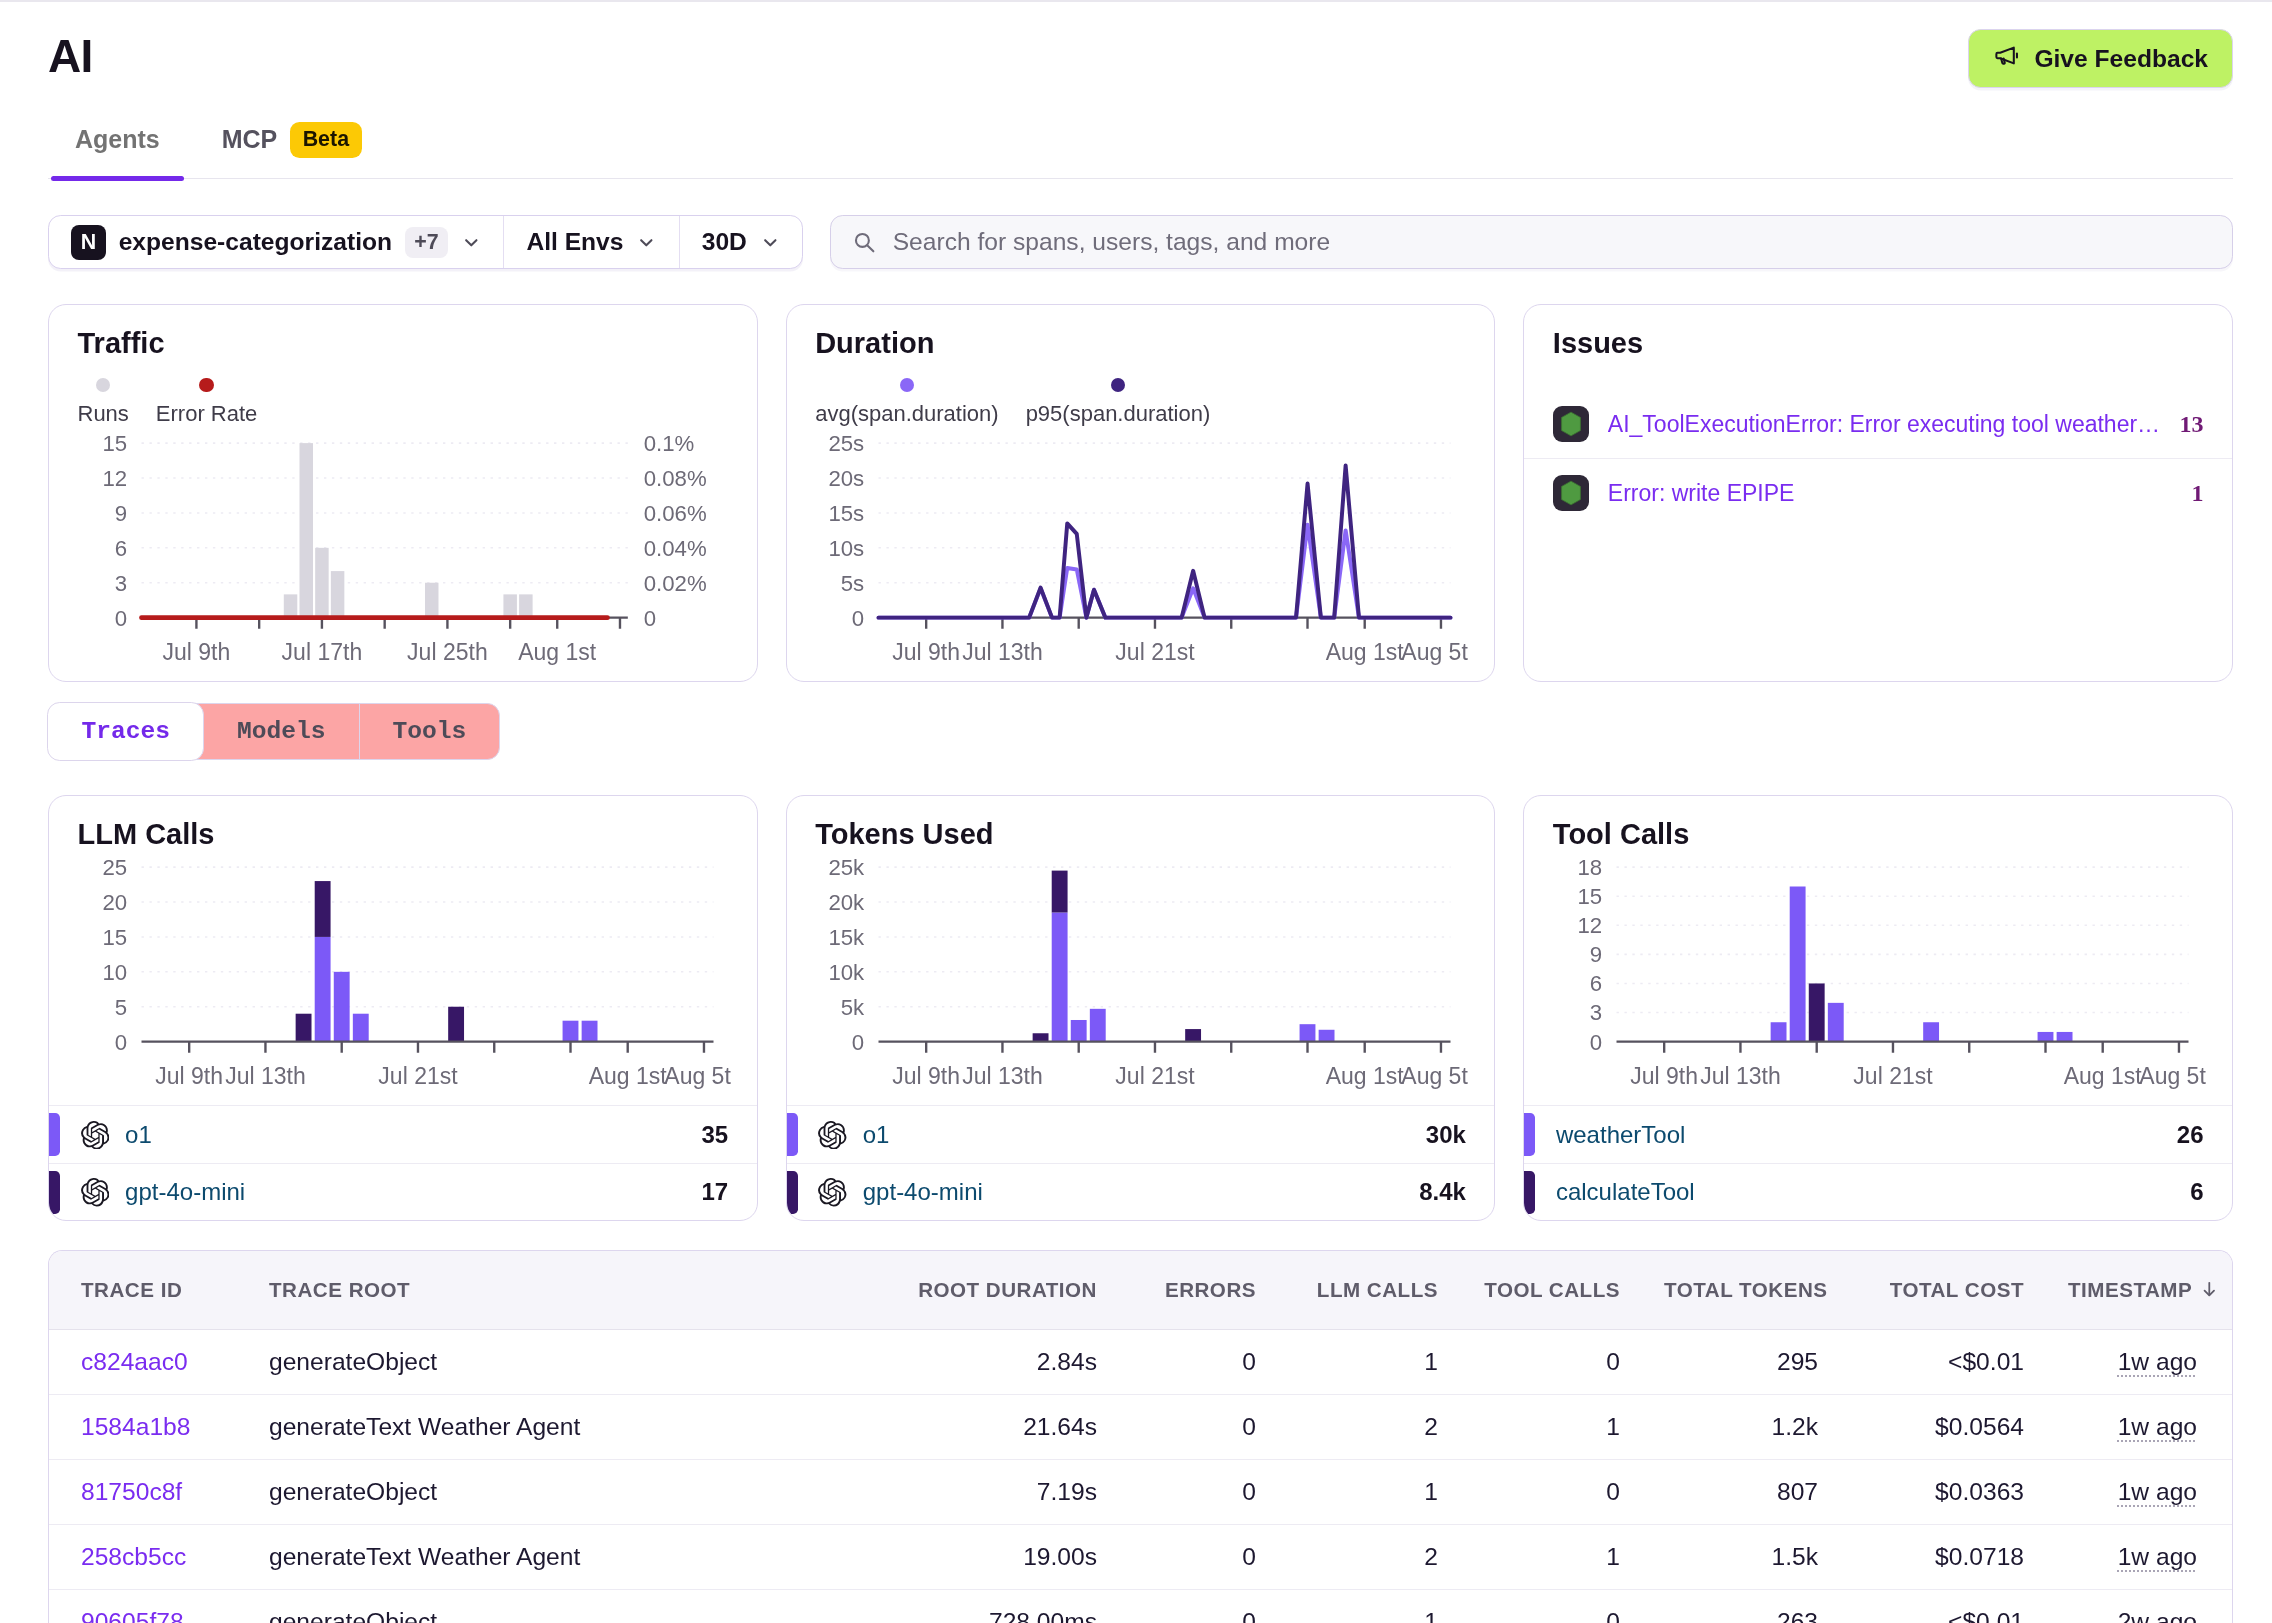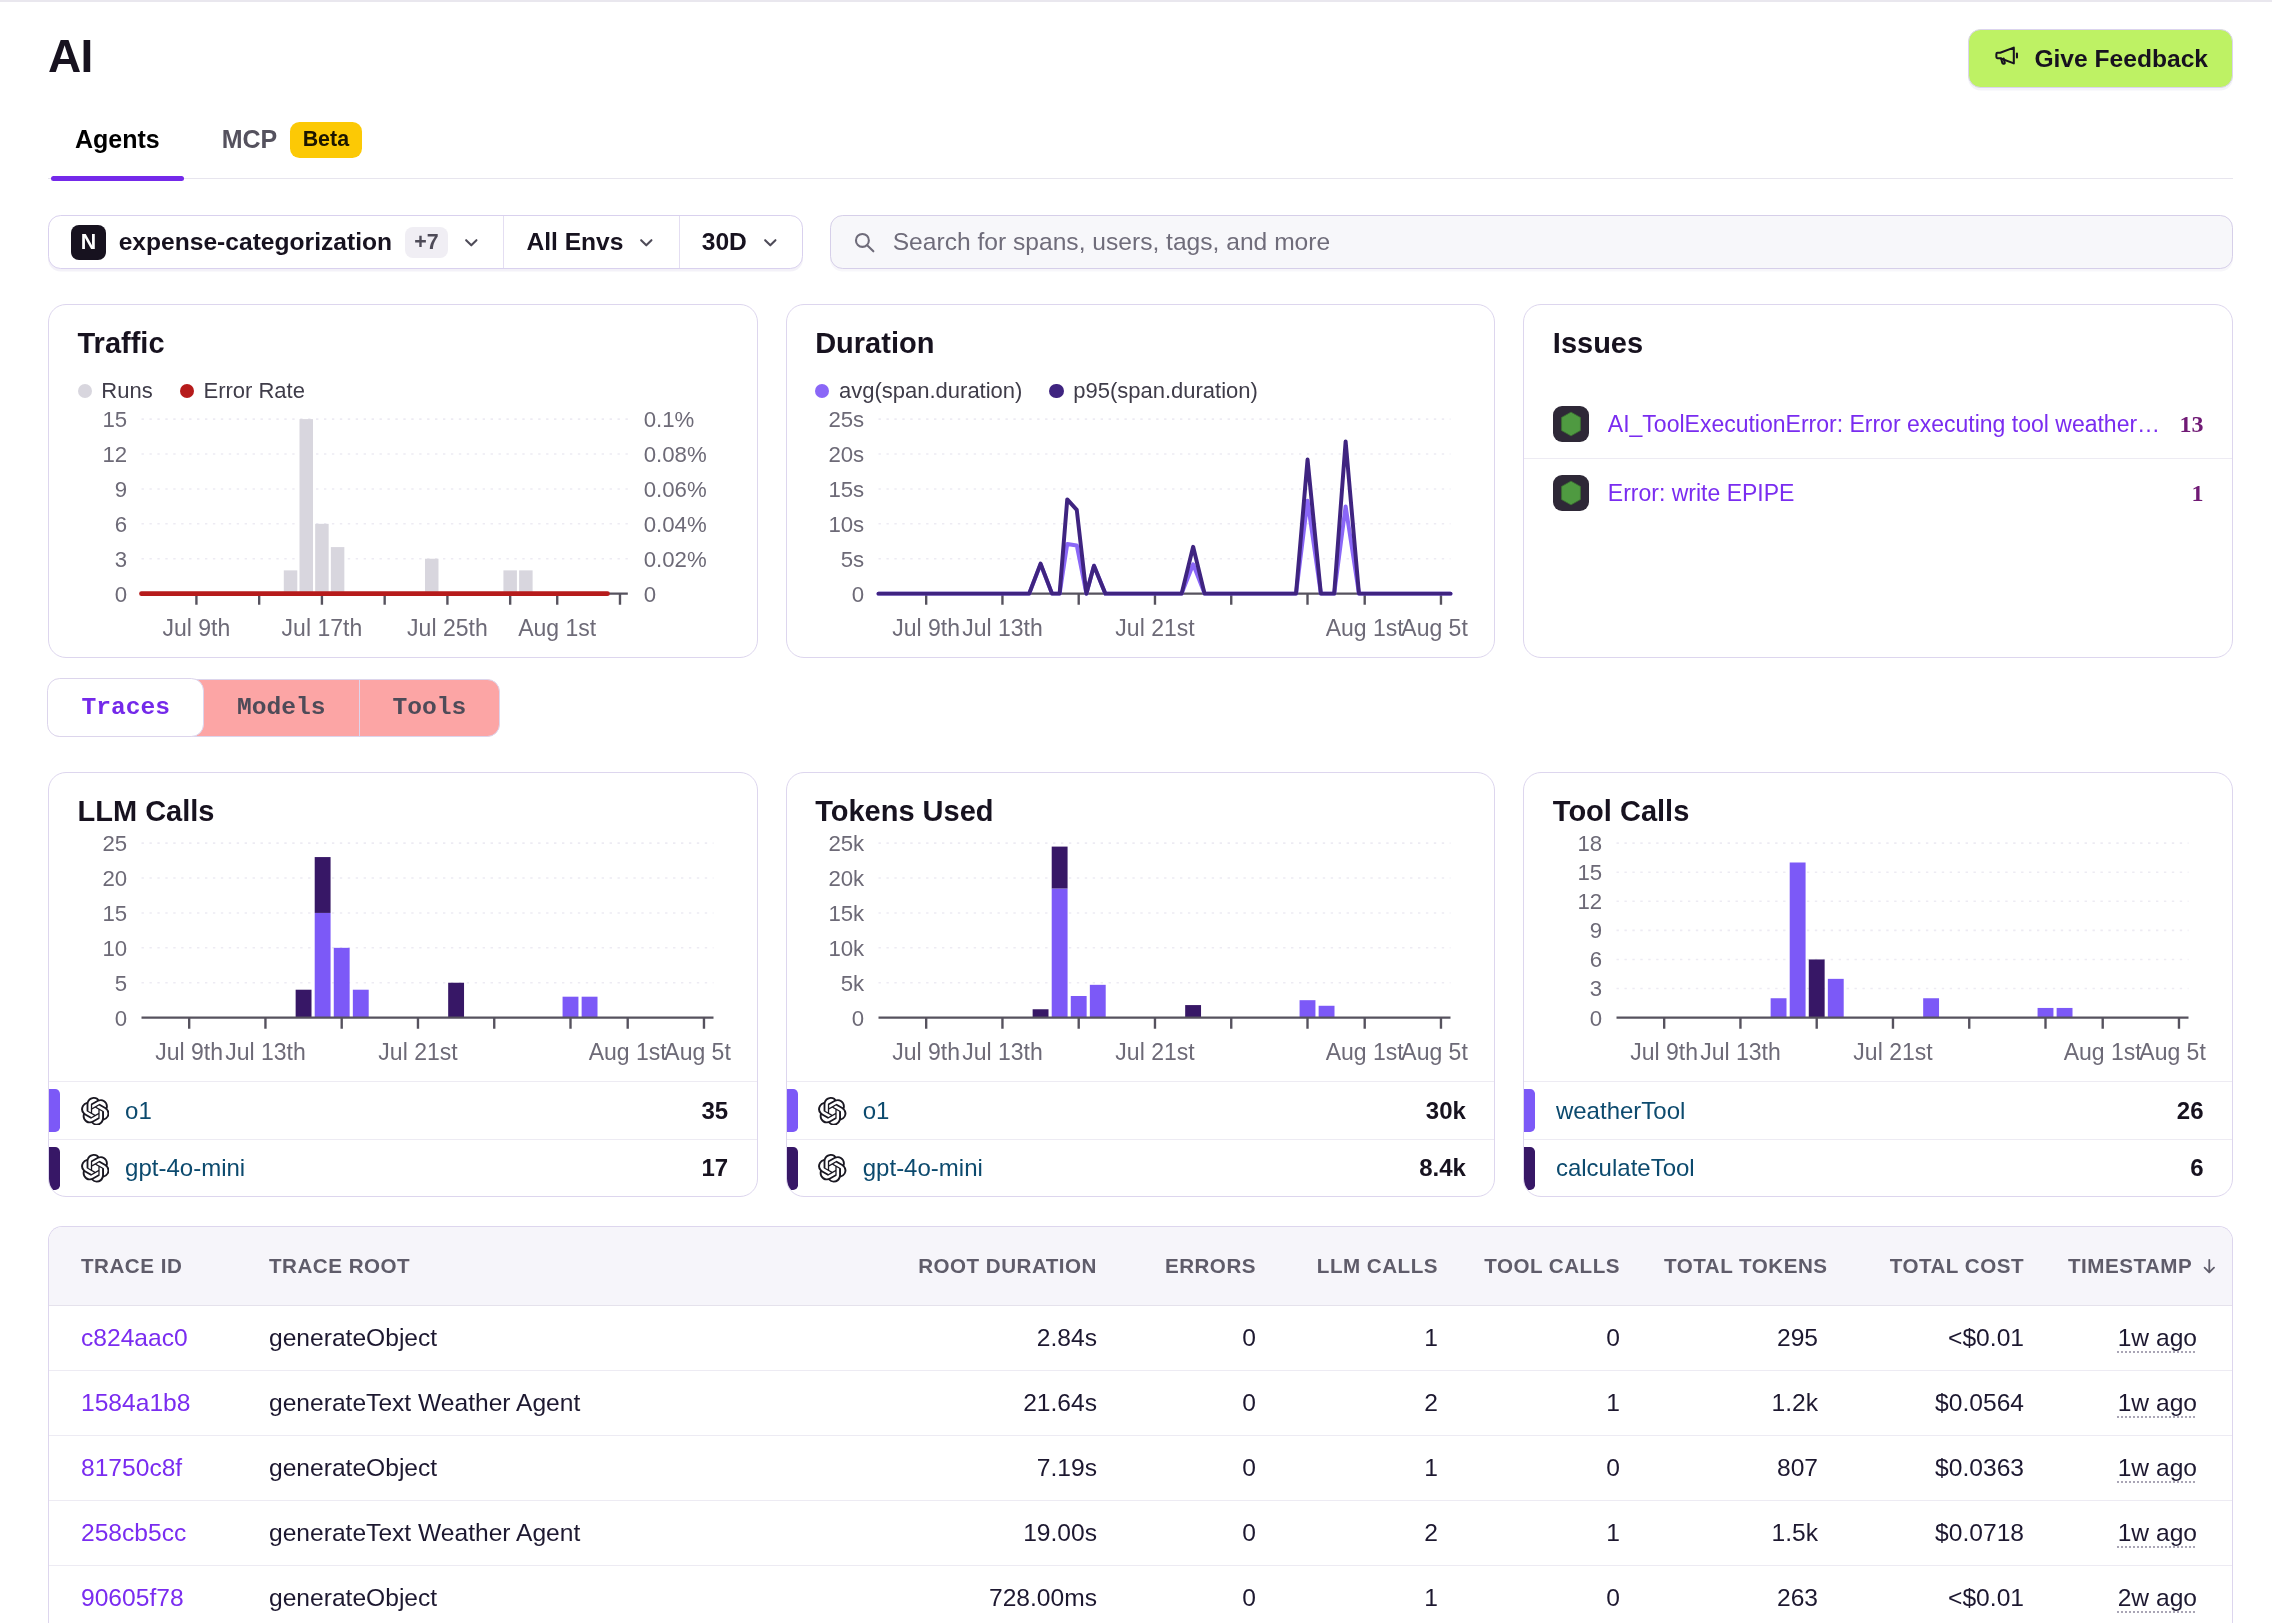--- a/index.html
+++ b/index.html
@@ -13,21 +13,21 @@
   .page-title { font-size:46px; font-weight:800; letter-spacing:-0.8px; color:#17121f; }
   .feedback-btn { display:flex; align-items:center; gap:14.3px; background:#bef264; border:1.6px solid #dbd4ee;
     border-radius:12.7px; padding:12px 24px; font-size:24.6px; font-weight:700; color:#17121f; cursor:pointer;
     box-shadow:0 2.4px 0 rgba(99,78,166,.07); font-family:inherit; }
   .feedback-btn svg { width:27px; height:27px; }
 
   
   .tabs { display:flex; gap:8px; margin-top:24px; border-bottom:1.6px solid #e7e5ee; }
   .tab { position:relative; display:flex; align-items:center; gap:12.7px; padding:9.5px 27px 20.6px;
     font-size:25px; font-weight:600; color:#55525e; cursor:pointer; }
-  .tab.active { color:#000000; }
+  .tab.active { color:#737373; }
   .tab.active::after { content:""; position:absolute; left:3.2px; right:3.2px; bottom:-3.2px; height:5.6px;
     border-radius:4px; background:#7429ea; }
   .beta-badge { background:#fcc905; color:#1b1500; font-size:21.4px; font-weight:700; padding:5.6px 12.7px; border-radius:9.5px; }
 
   
   .filter-row { display:flex; gap:27px; margin-top:36px; }
   .filter-group { display:flex; align-items:stretch; height:54px; border:1.6px solid #d9d1ee; border-radius:12.7px;
     background:#fff; box-shadow:0 2.4px 0 rgba(99,78,166,.08); }
   .filter-seg { display:flex; align-items:center; gap:12.7px; padding:0 22px; font-size:24.6px; font-weight:700;
     color:#17121f; border-right:1.6px solid #e4def2; cursor:pointer; white-space:nowrap; }
@@ -41,21 +41,21 @@
   .search-box svg { width:25px; height:25px; flex:none; }
   .search-box input { flex:1; border:none; outline:none; background:transparent; font-size:24.6px; color:#17121f; font-family:inherit; }
   .search-box input::placeholder { color:#6f6c7a; }
 
   
   .cards-row { display:flex; gap:28px; margin-top:35px; }
   .card { flex:1; min-width:0; background:#fff; border:1.6px solid #ddd6ee; border-radius:18px; overflow:hidden; }
   .card-pad { padding:22px 28.5px 11px; }
   .card-title { font-size:29px; font-weight:700; color:#17121f; }
   .legend { display:flex; align-items:center; gap:27px; margin-top:17.4px; font-size:22px; color:#3f3c49; }
-  .legend-item { display:flex; align-items:center; gap:9.5px; white-space:nowrap; }
+  .legend-item { display:flex; align-items:center; gap:9.5px; white-space:nowrap;flex-direction:column; }
   .legend-dot { width:14.3px; height:14.3px; border-radius:50%; flex:none; }
   .chart-svg { display:block; margin-top:4.8px; }
 
   
   .issues-list { margin-top:19px; }
   .issue-row { display:flex; align-items:center; gap:19px; padding:16px 28.5px; border-top:1.6px solid #edebf3; }
   .issue-row:first-child { border-top:none; }
   .issue-icon { flex:none; width:36px; height:36px; }
   .issue-link { flex:1; min-width:0; color:#7a2cf0; font-size:23px; white-space:nowrap; overflow:hidden;
     text-overflow:ellipsis; cursor:pointer; }

